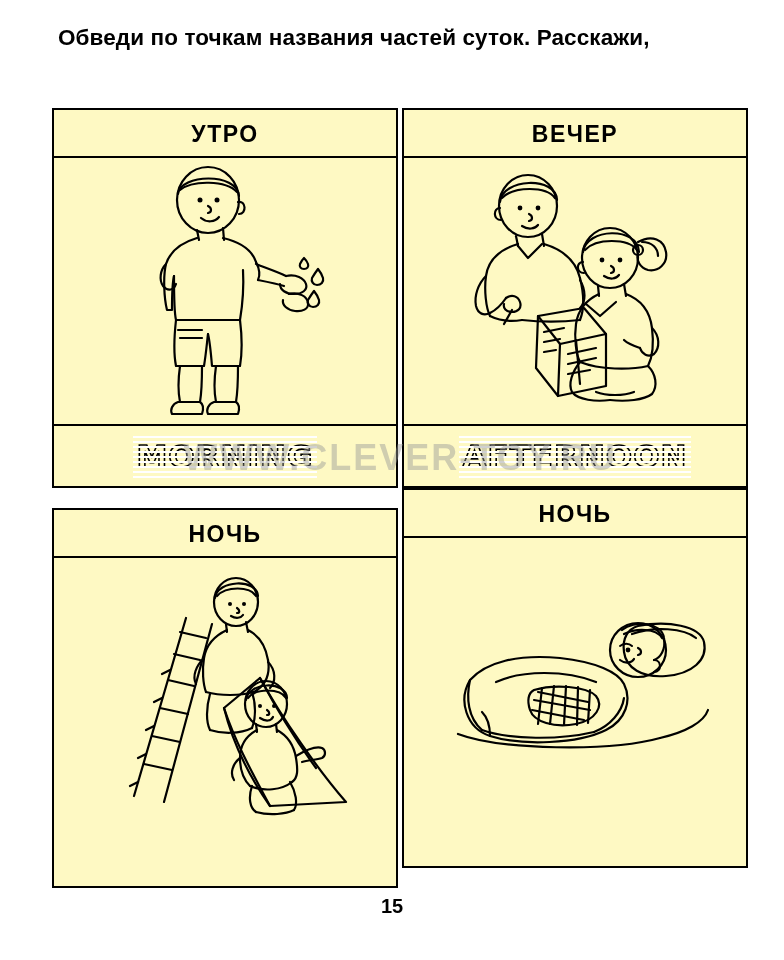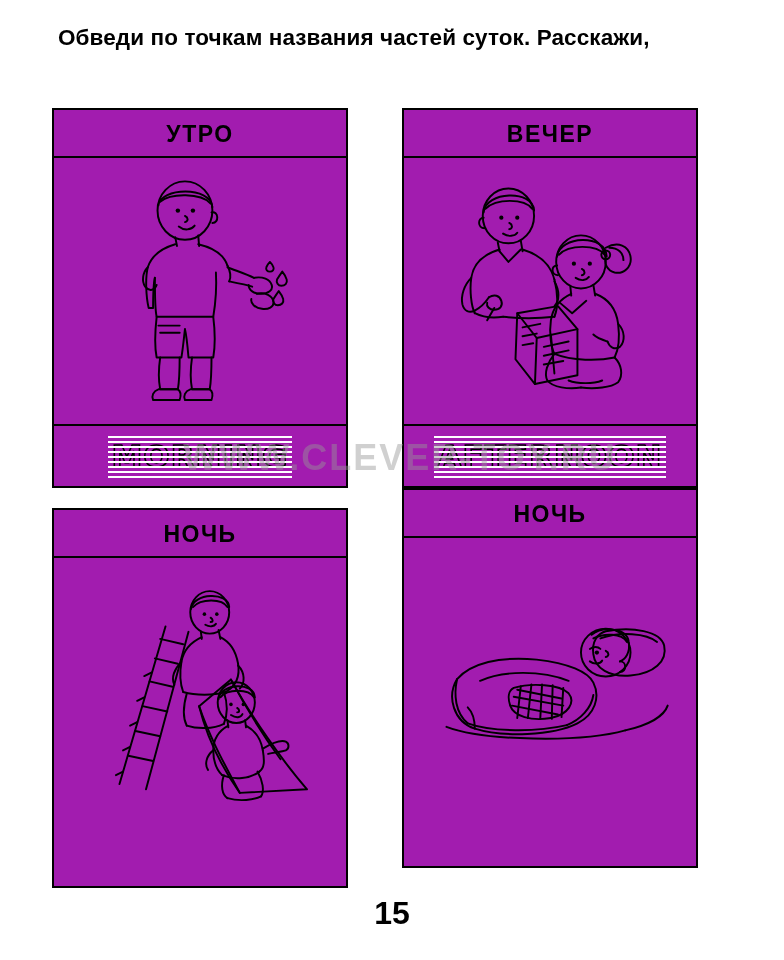--- a/index.html
+++ b/index.html
@@ -37,25 +37,25 @@
   }
   .grid {
     position: absolute;
     left: 52px;
     top: 108px;
     width: 680px;
     height: 770px;
   }
   .card {
     position: absolute;
-    width: 296px;
+    width: 346px;
     height: 380px;
     border: 2.5px solid #000;
     box-sizing: border-box;
-    background: #a21caf;
+    background: #fef9c3;
   }
   .card.c0 { left: 0px;   top: 0px; }
   .card.c1 { left: 350px; top: 0px; }
   .card.c2 { left: 0px;   top: 400px; }
   .card.c3 { left: 350px; top: 380px; }
 
   .card-title {
     position: absolute;
     left: 0;
     top: 0;
@@ -130,21 +130,21 @@
     color: rgba(150,150,150,0.45);
     pointer-events: none;
     white-space: nowrap;
   }
   .page-number {
     position: absolute;
     left: 0;
     top: 895px;
     width: 784px;
     text-align: center;
-    font-size: 32px;
+    font-size: 20px;
     font-weight: 600;
   }
 </style>
 </head>
 <body>
 
 <div class="page">
 
   <div class="instructions">
     <span>Обведи по точкам названия частей суток. Расскажи,</span>

